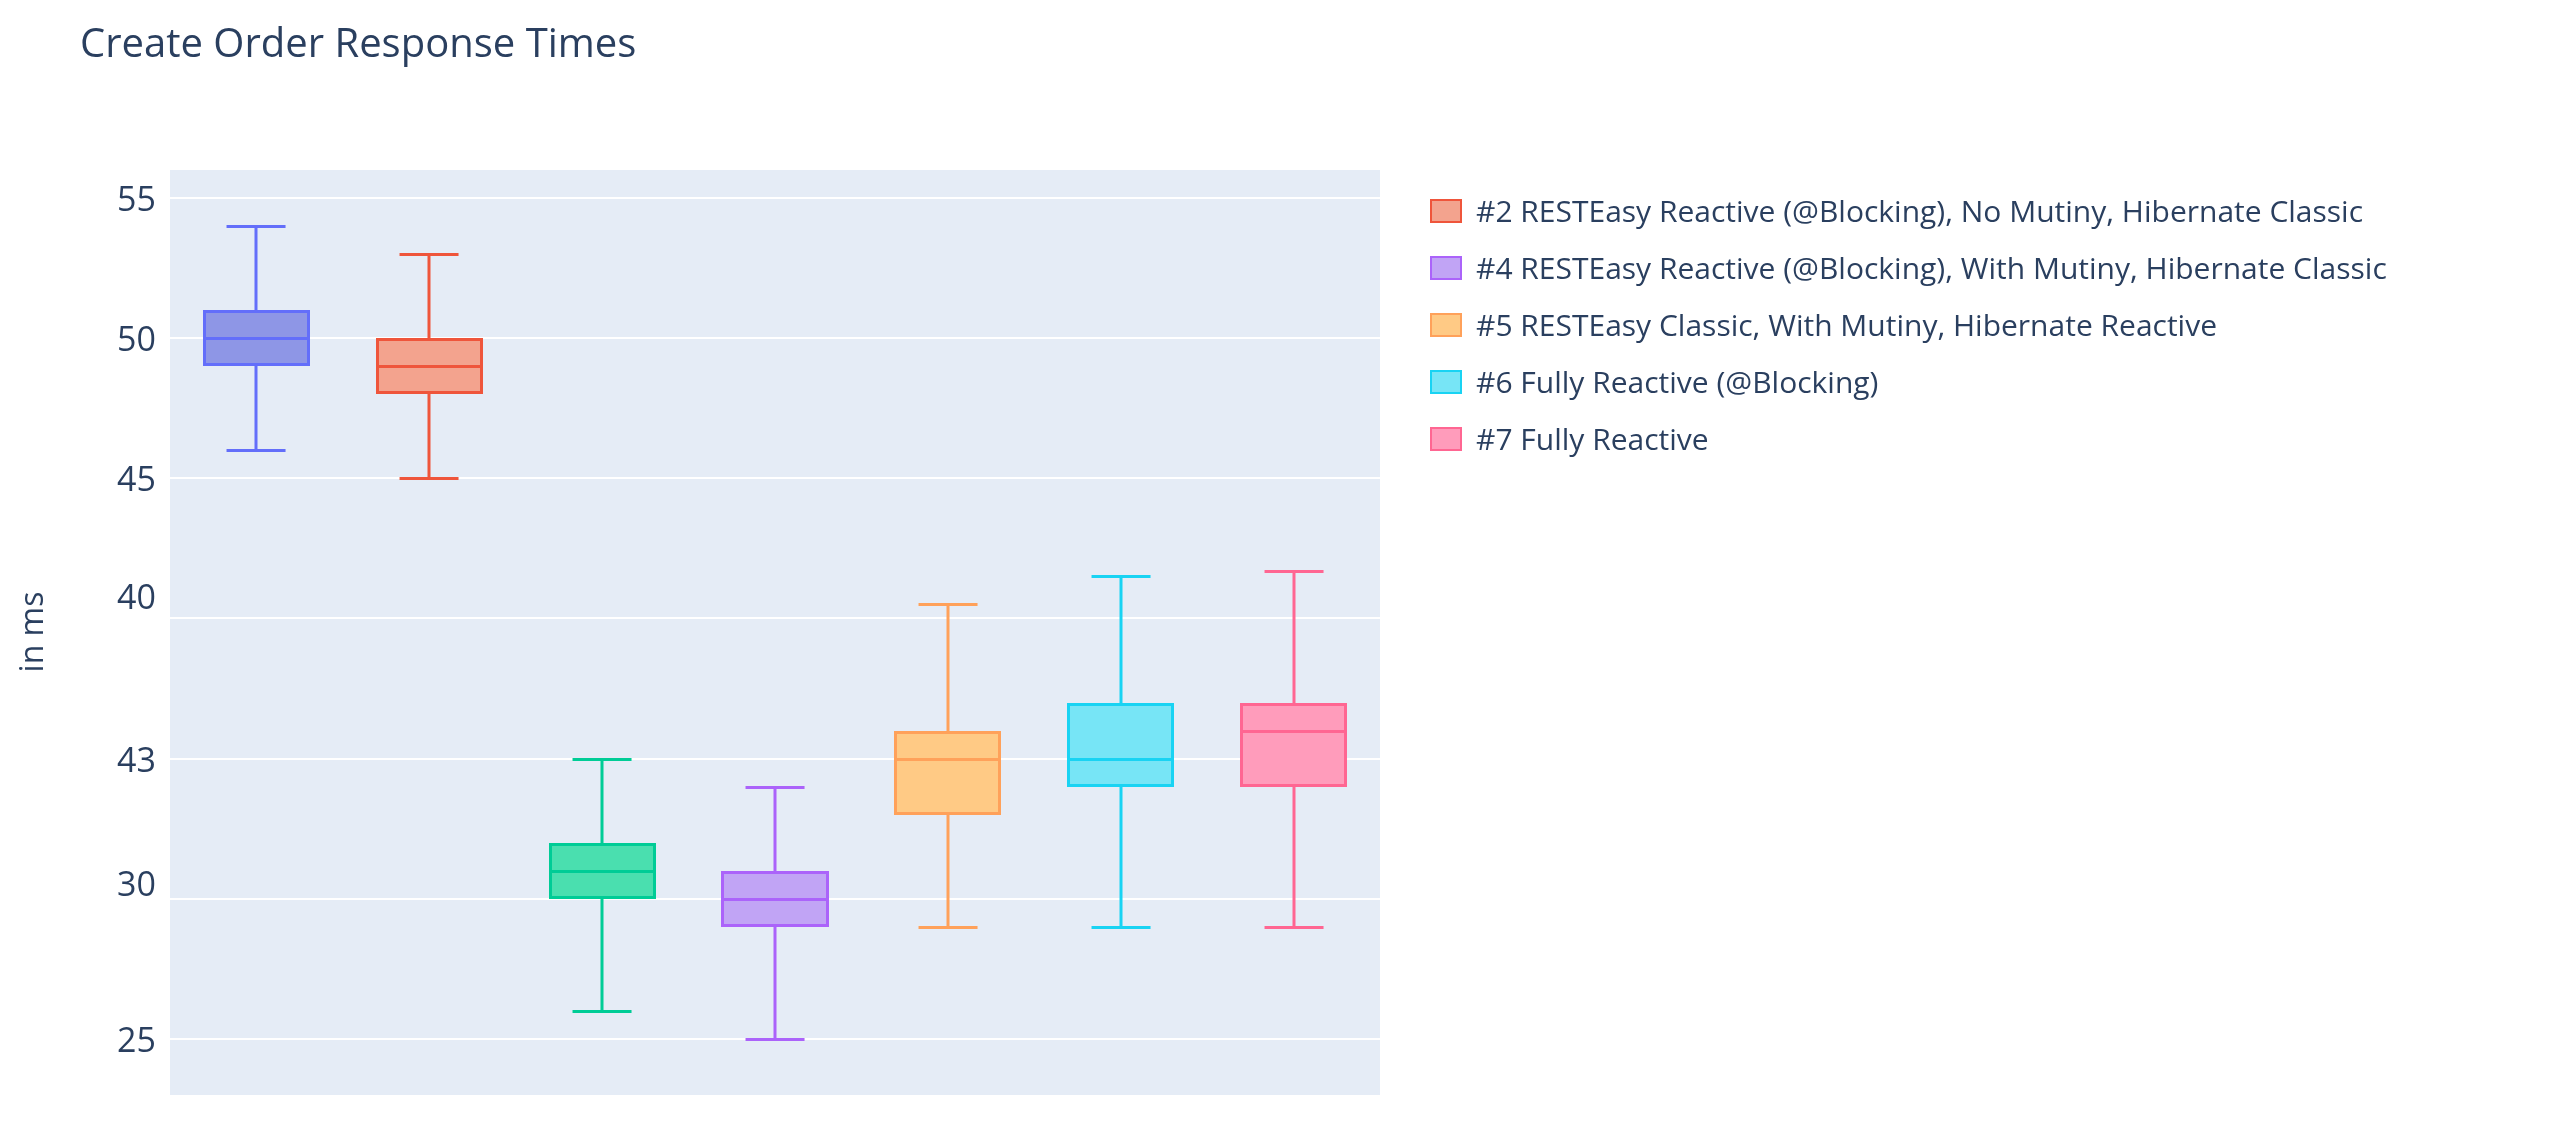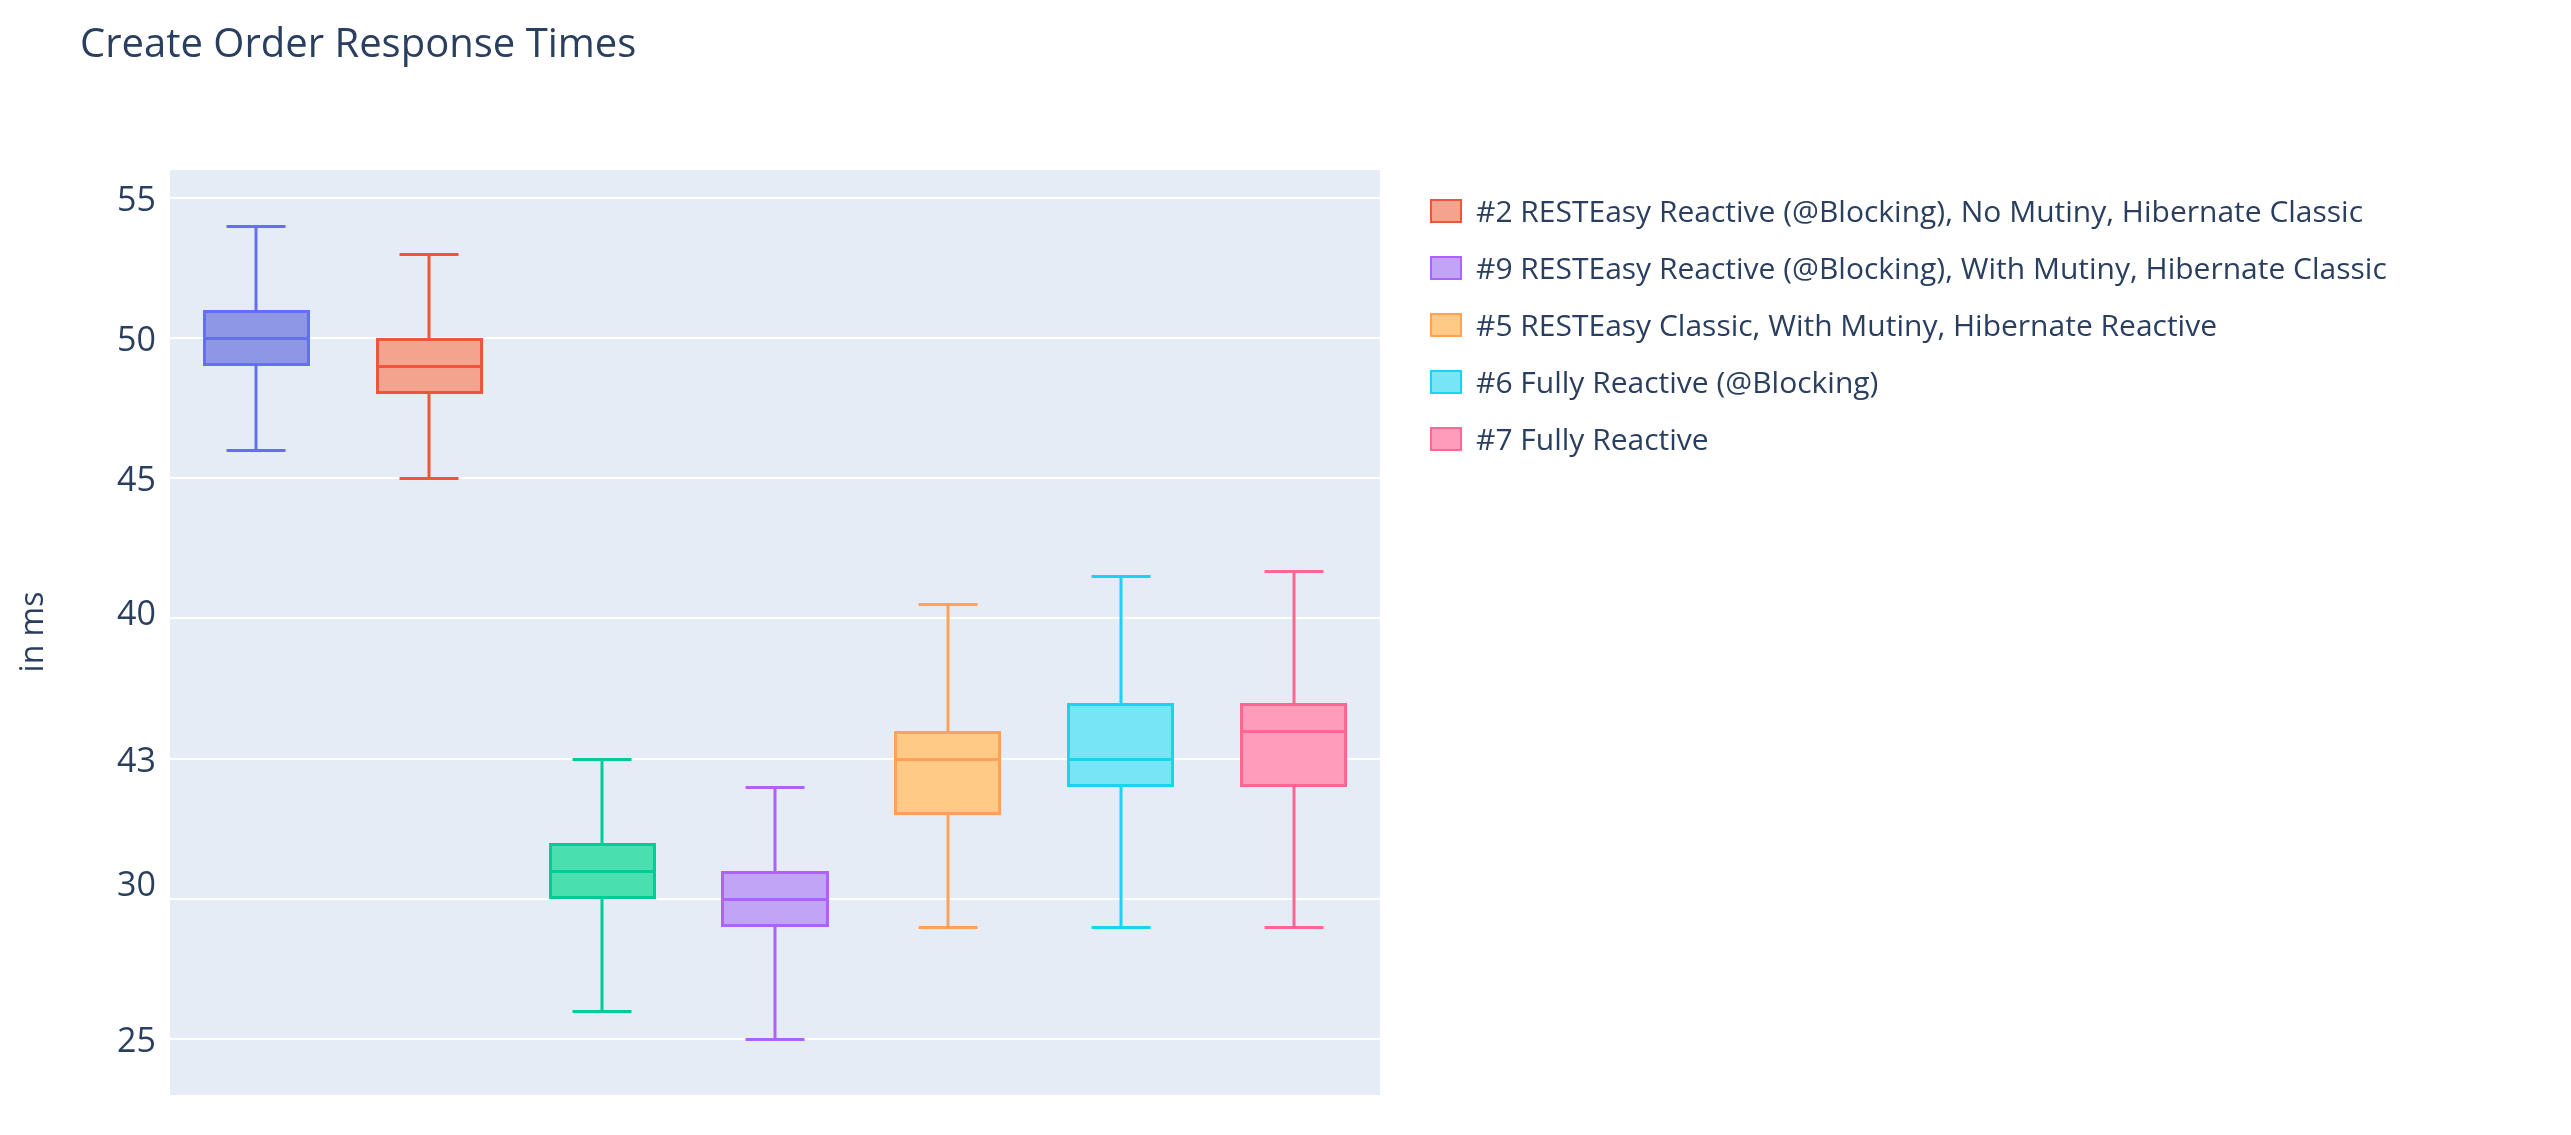--- a/index.html
+++ b/index.html
@@ -124,21 +124,21 @@
 <div class="chart-wrap">
 
   <div class="title">Create Order Response Times</div>
 
   <div class="yaxis-title">in ms</div>
 
   <div class="ytick-col" id="ytick-col">
       <div class="ytick-label" style="top: 868.939px;">25</div>
       <div class="ytick-label" style="top: 713px; margin-left: 44px;">30</div>
       <div class="ytick-label" style="top: 588.636px;">43</div>
-      <div class="ytick-label" style="top: 442px;">40</div>
+      <div class="ytick-label" style="top: 426px;">40</div>
       <div class="ytick-label" style="top: 308.333px;">45</div>
       <div class="ytick-label" style="top: 168.182px;">50</div>
       <div class="ytick-label" style="top: 28.0303px;">55</div>
     </div>
 
   <div class="plot-area" id="plot-area">
       <div class="gridline" style="top: 867.939px;"></div>
       <div class="gridline" style="top: 727.788px;"></div>
       <div class="gridline" style="top: 587.636px;"></div>
       <div class="gridline" style="top: 447.485px;"></div>
@@ -196,21 +196,21 @@
       </div>
     </div>
 
   <div class="legend" id="legend">
       <div class="legend-item">
         <div class="legend-swatch" style="background: rgb(243, 163, 142); border-color: rgb(239, 85, 59);"></div>
         <span>#2 RESTEasy Reactive (@Blocking), No Mutiny, Hibernate Classic</span>
       </div>
       <div class="legend-item">
         <div class="legend-swatch" style="background: rgb(193, 164, 245); border-color: rgb(171, 99, 250);"></div>
-        <span>#9 RESTEasy Reactive (@Blocking), With Mutiny, Hibernate Classic</span>
+        <span>#4 RESTEasy Reactive (@Blocking), With Mutiny, Hibernate Classic</span>
       </div>
       <div class="legend-item">
         <div class="legend-swatch" style="background: rgb(255, 202, 133); border-color: rgb(255, 161, 90);"></div>
         <span>#5 RESTEasy Classic, With Mutiny, Hibernate Reactive</span>
       </div>
       <div class="legend-item">
         <div class="legend-swatch" style="background: rgb(119, 229, 246); border-color: rgb(25, 211, 243);"></div>
         <span>#6 Fully Reactive (@Blocking)</span>
       </div>
       <div class="legend-item">

